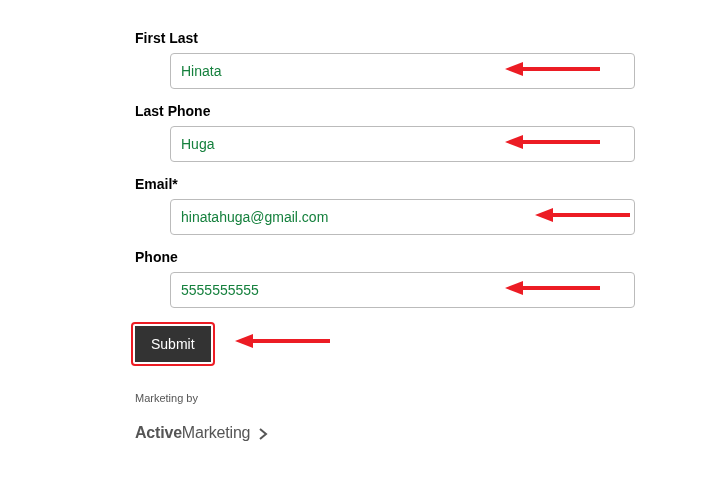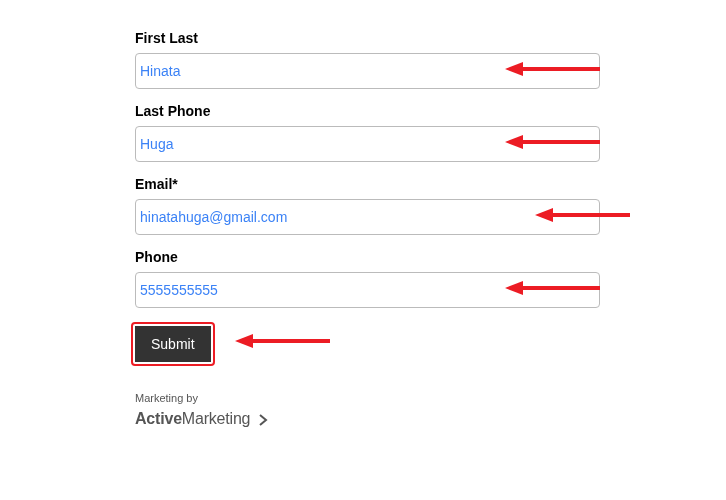--- a/index.html
+++ b/index.html
@@ -20,27 +20,28 @@
     }
     .form-label {
       display: block;
       font-weight: bold;
       font-size: 14px;
       color: #000;
       margin-bottom: 7px;
     }
     .form-input {
       width: 465px;
-      padding: 9px 4px;
+      padding: 9px 10px;
       font-size: 14px;
-      color: #3b82f6;
+      color: #15803d;
       border: 1px solid #bbb;
       border-radius: 4px;
       background: #fff;
       font-family: Arial, Helvetica, sans-serif;
+      margin-left: 35px;
     }
     .submit-wrapper {
       position: relative;
       display: inline-block;
       margin-top: 4px;
       margin-bottom: 20px;
     }
     .submit-highlight {
       position: absolute;
       top: -4px;
@@ -58,21 +59,21 @@
       padding: 10px 16px;
       font-size: 14px;
       border-radius: 0;
       cursor: pointer;
       font-family: Arial, Helvetica, sans-serif;
     }
     .marketing-by {
       font-size: 11px;
       color: #555;
       margin-top: 10px;
-      margin-bottom: 6px;
+      margin-bottom: 20px;
     }
     .brand-logo {
       font-size: 16px;
       color: #555;
       font-family: Arial, Helvetica, sans-serif;
       letter-spacing: -0.2px;
     }
     .brand-logo .bold {
       font-weight: 700;
     }

